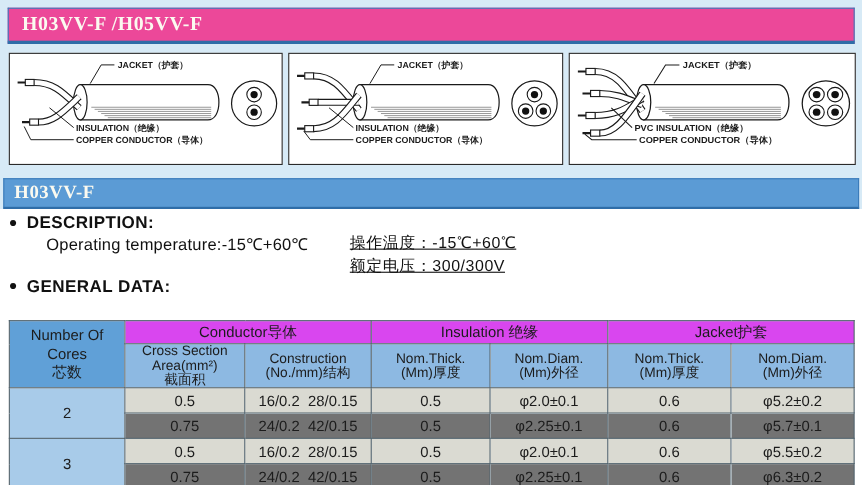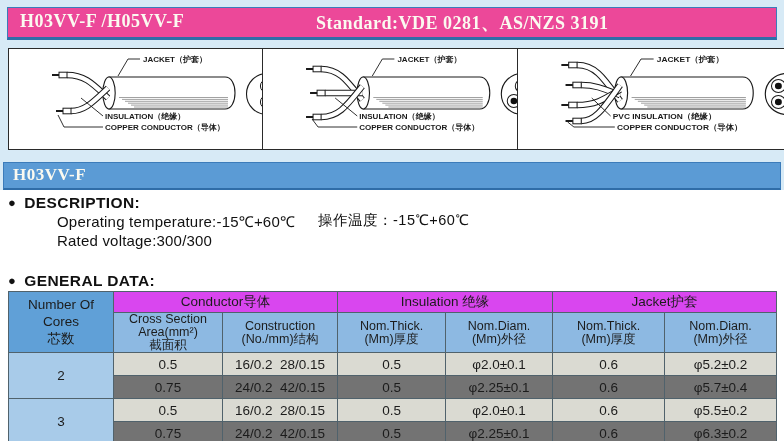--- a/index.html
+++ b/index.html
@@ -13,34 +13,34 @@
   .top-bar .bar-text{position:absolute;top:3px;font-family:"Liberation Serif",serif;
     font-weight:bold;font-size:18px;color:#fbfaf0;letter-spacing:.5px;white-space:nowrap;}
   .top-bar .t1{left:12px;}
   .top-bar .t2{left:308px;}
   .section-bar{position:absolute;left:3px;top:162px;width:776px;height:25px;background:#5b9bd5;
     border:1px solid #3c7cba;border-bottom:2px solid #2f6da8;}
   .section-bar .bar-text{position:absolute;left:9px;top:2px;font-family:"Liberation Serif",serif;
     font-weight:bold;font-size:17px;color:#fbfaf0;letter-spacing:.5px;}
 
   
-  .diagram-box{position:absolute;top:48px;height:100px;background:#ffffff;border:1px solid #2a2a2a;padding-left:36px;}
+  .diagram-box{position:absolute;top:48px;height:100px;background:#ffffff;border:1px solid #2a2a2a;}
   .diagram-box svg{display:block;width:100%;height:100%;}
   .cable{fill:#ffffff;stroke:#1a1a1a;stroke-width:1.1;}
   .leader{fill:none;stroke:#1a1a1a;stroke-width:0.9;}
   svg text{font-family:"Liberation Sans",sans-serif;font-size:8px;font-weight:bold;fill:#1a1a1a;}
 
   
   .bullet-heading{position:absolute;left:8px;font-size:15.5px;font-weight:bold;color:#111;
     letter-spacing:.4px;white-space:nowrap;}
   .bullet-heading .dot{font-size:13px;margin-right:8px;vertical-align:1px;}
   .desc-rows{position:absolute;left:0;top:211px;width:784px;}
   .desc-row{position:relative;height:21px;}
-  .desc-en{position:absolute;left:57px;font-size:15px;color:#111;letter-spacing:.2px;white-space:nowrap;}
-  .desc-zh{position:absolute;left:318px;font-size:14.5px;color:#111;letter-spacing:.5px;white-space:nowrap;}
+  .desc-en{position:absolute;left:42px;font-size:15px;color:#111;letter-spacing:.2px;white-space:nowrap;}
+  .desc-zh{position:absolute;left:318px;font-size:14.5px;color:#111;letter-spacing:.5px;white-space:nowrap;text-decoration:underline;}
 
   
   .spec-table{position:absolute;left:8px;top:291px;border-collapse:collapse;table-layout:fixed;
     width:768px;}
   .spec-table th,.spec-table td{border:1px solid #50626c;padding:0;text-align:center;
     color:#1c1c1c;font-weight:normal;overflow:hidden;}
   .group-row th{height:20px;background:#d946ef;font-size:13.5px;}
   .sub-row th{height:36px;background:#8db9e2;font-size:12.5px;line-height:1.05;white-space:pre-line;}
   th.cores-head{background:#60a0d7;font-size:13.5px;line-height:1.25;white-space:pre-line;margin-left:10px;}
   td.cores-cell{background:#a8cbe9;font-size:17px;}
@@ -49,21 +49,20 @@
   tr.row-blue td.data-cell{background:#737373;}
 </style>
 </head>
 <body>
 
 <div class="page">
   <div class="content-bg"></div>
 
   <div class="top-bar">
     <span class="bar-text t1">H03VV-F /H05VV-F</span>
-    <span class="bar-text t2">Standard:VDE 0281、AS/NZS 3191</span>
   </div>
 
   <div class="diagram-box" style="left:8px;width:247px;">
     <svg viewBox="0 0 247 100" preserveAspectRatio="none">
       <path class="cable" d="M64,28 L180,28 C186.5,28 190,35.2 190,44 C190,52.8 186.5,60 180,60 L64,60 Z"></path>
       <g>
           <line x1="74" y1="48.5" x2="183" y2="48.5" stroke="#555" stroke-width="0.55"></line>
           <line x1="77" y1="50.4" x2="183" y2="50.4" stroke="#555" stroke-width="0.55"></line>
           <line x1="80" y1="52.3" x2="183" y2="52.3" stroke="#555" stroke-width="0.55"></line>
           <line x1="83" y1="54.2" x2="183" y2="54.2" stroke="#555" stroke-width="0.55"></line>
@@ -197,25 +196,25 @@
 
   <div class="bullet-heading" style="top:194px;">
     <span class="dot">●</span><span>DESCRIPTION:</span>
   </div>
   <div class="desc-rows">
     <div class="desc-row">
       <span class="desc-en">Operating temperature:-15℃+60℃</span>
       <span class="desc-zh">操作温度：-15℃+60℃</span>
     </div>
     <div class="desc-row">
-      <span class="desc-en">Rated voltage:300/300</span>
+      <span class="desc-zh">额定电压：300/300V</span>
     </div>
   </div>
 
-  <div class="bullet-heading" style="top:272px;">
+  <div class="bullet-heading" style="top:252px;">
     <span class="dot">●</span><span>GENERAL DATA:</span>
   </div>
 
   <table class="spec-table">
     <colgroup>
       <col style="width:105px">
         <col style="width:109px">
         <col style="width:115px">
       <col style="width:108px">
         <col style="width:107px">
@@ -256,21 +255,21 @@
         <td class="data-cell">φ2.0±0.1</td>
         <td class="data-cell">0.6</td>
         <td class="data-cell">φ5.2±0.2</td>
       </tr>
       <tr class="row-blue">
         <td class="data-cell">0.75</td>
         <td class="data-cell">24/0.2  42/0.15</td>
         <td class="data-cell">0.5</td>
         <td class="data-cell">φ2.25±0.1</td>
         <td class="data-cell">0.6</td>
-        <td class="data-cell">φ5.7±0.4</td>
+        <td class="data-cell">φ5.7±0.1</td>
       </tr>
       <tr class="row-gray">
         <td rowspan="2" class="cores-cell">3</td>
         <td class="data-cell">0.5</td>
         <td class="data-cell">16/0.2  28/0.15</td>
         <td class="data-cell">0.5</td>
         <td class="data-cell">φ2.0±0.1</td>
         <td class="data-cell">0.6</td>
         <td class="data-cell">φ5.5±0.2</td>
       </tr>

